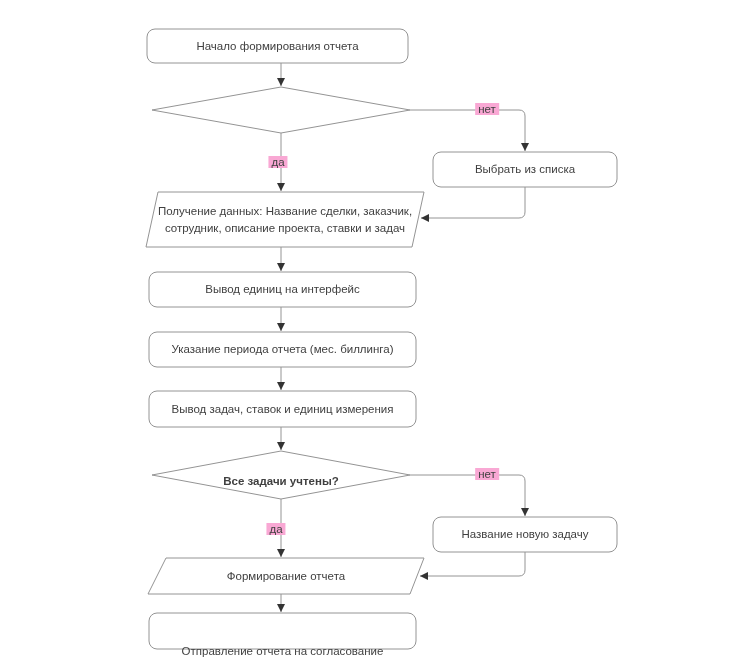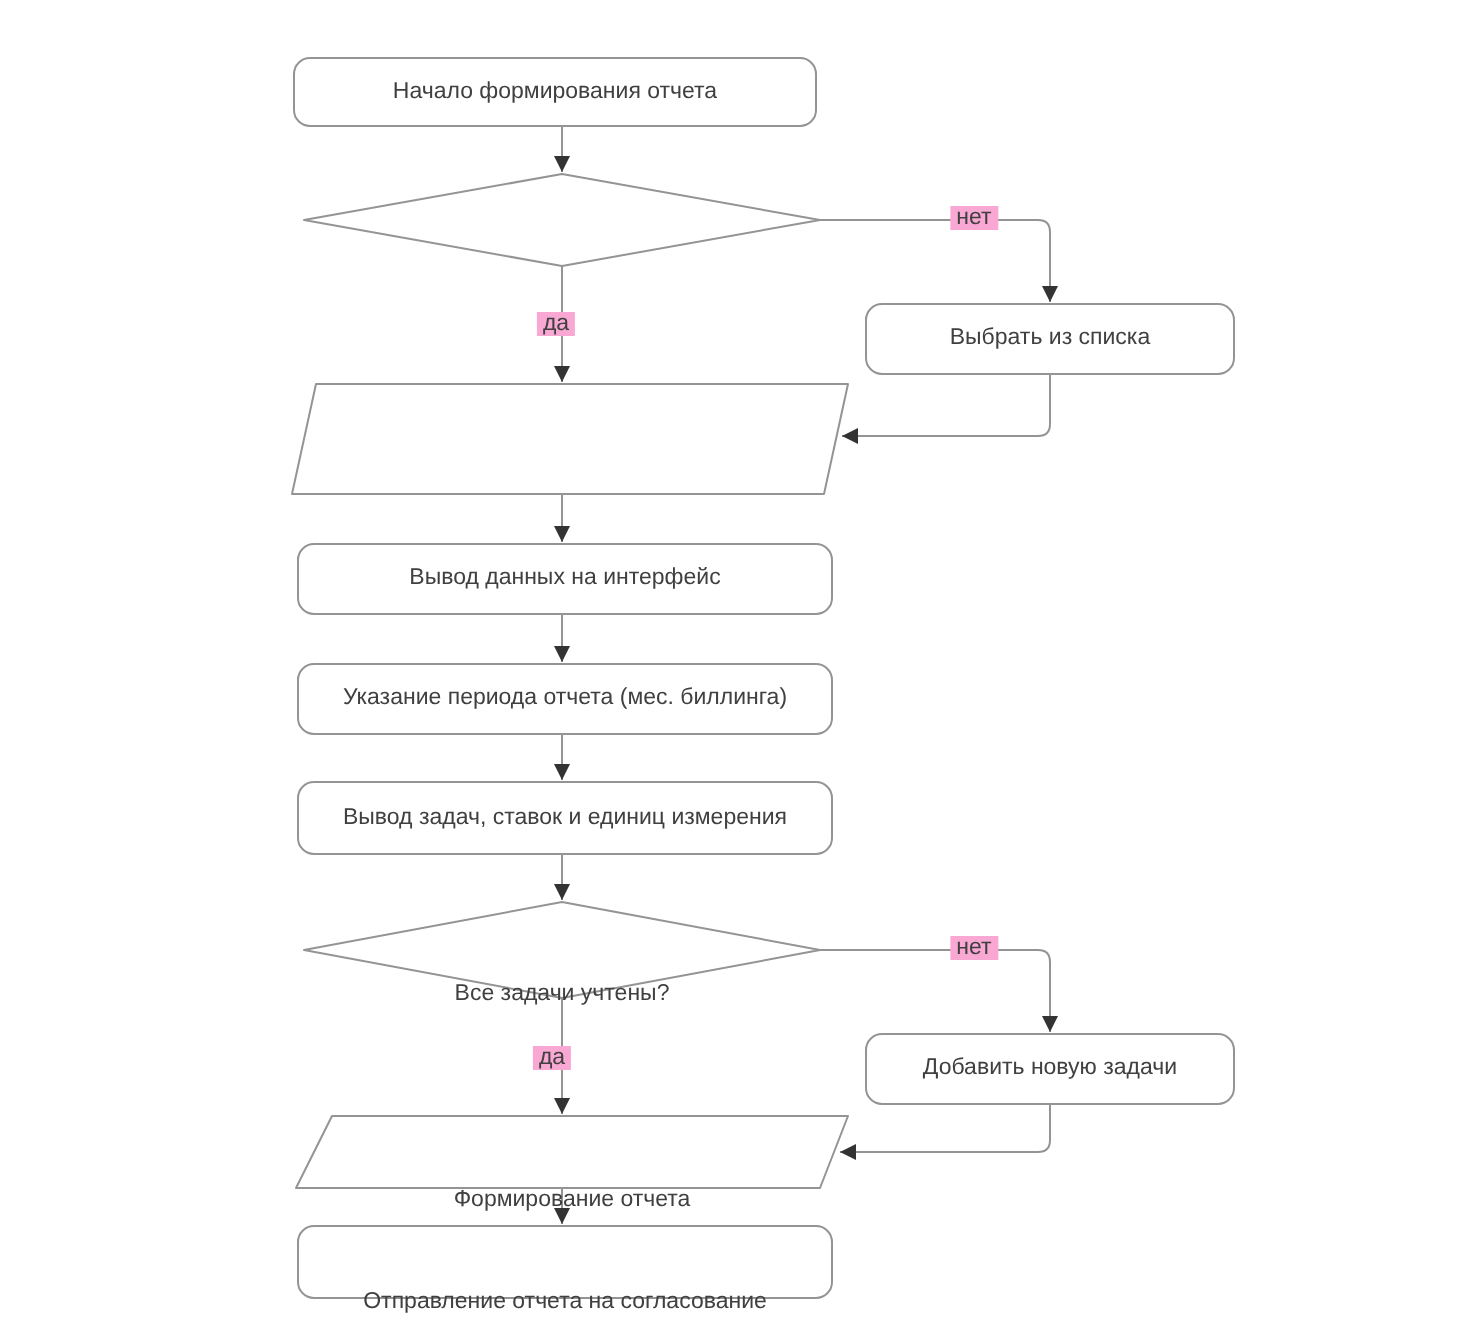--- a/index.html
+++ b/index.html
@@ -67,32 +67,34 @@
     <rect class="shape" x="433" y="517" width="184" height="35" rx="8"></rect>
     <polygon class="shape" points="166,558 424,558 410,594 148,594"></polygon>
     <rect class="shape" x="149" y="613" width="267" height="36" rx="8"></rect>
   </svg>
 
   <div class="node-label" style="left:147px;top:29px;width:261px;height:34px;border-radius:13px;">Начало формирования отчета</div>
 
 
   <div class="node-label" style="left:433px;top:152px;width:184px;height:35px;">Выбрать из списка</div>
 
+  <div class="node-label" style="left:146px;top:192px;width:278px;height:55px;">Получение  данных: Название сделки, заказчик,
+сотрудник, описание проекта, ставки и задач</div>
 
-  <div class="node-label" style="left:149px;top:272px;width:267px;height:35px;">Вывод данных на интерфейс</div>
+  <div class="node-label" style="left:149px;top:272px;width:267px;height:35px;">Вывод единиц на интерфейс</div>
 
   <div class="node-label" style="left:149px;top:391px;width:267px;height:36px;">Вывод задач, ставок и единиц измерения</div>
 
   <div class="node-label" style="left:149px;top:332px;width:267px;height:35px;">Указание периода отчета (мес. биллинга)</div>
 
-  <div class="node-label" style="left:152px;top:473px;width:258px;height:48px;">Все задачи учтены?</div>
+  <div class="node-label" style="left:152px;top:457px;width:258px;height:48px;font-weight:bold;">Все задачи учтены?</div>
 
-  <div class="node-label" style="left:433px;top:517px;width:184px;height:35px;">Добавить новую задачи</div>
+  <div class="node-label" style="left:433px;top:517px;width:184px;height:35px;">Название новую задачу</div>
 
-  <div class="node-label" style="left:148px;top:558px;width:276px;height:36px;margin-top:24px;">Формирование отчета</div>
+  <div class="node-label" style="left:148px;top:558px;width:276px;height:36px;">Формирование отчета</div>
 
   <div class="node-label" style="left:149px;top:613px;width:267px;height:36px;margin-top:20px;">Отправление отчета на согласование</div>
 
   <div class="edge-label" style="left:487px;top:109px;">нет</div>
 
   <div class="edge-label" style="left:278px;top:162px;">да</div>
 
   <div class="edge-label" style="left:487px;top:474px;">нет</div>
 
   <div class="edge-label" style="left:276px;top:529px;">да</div>

